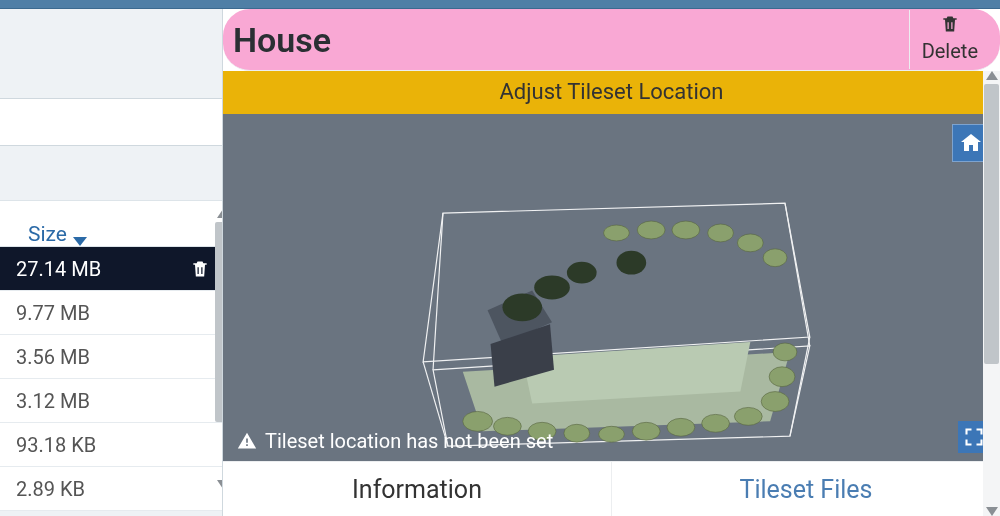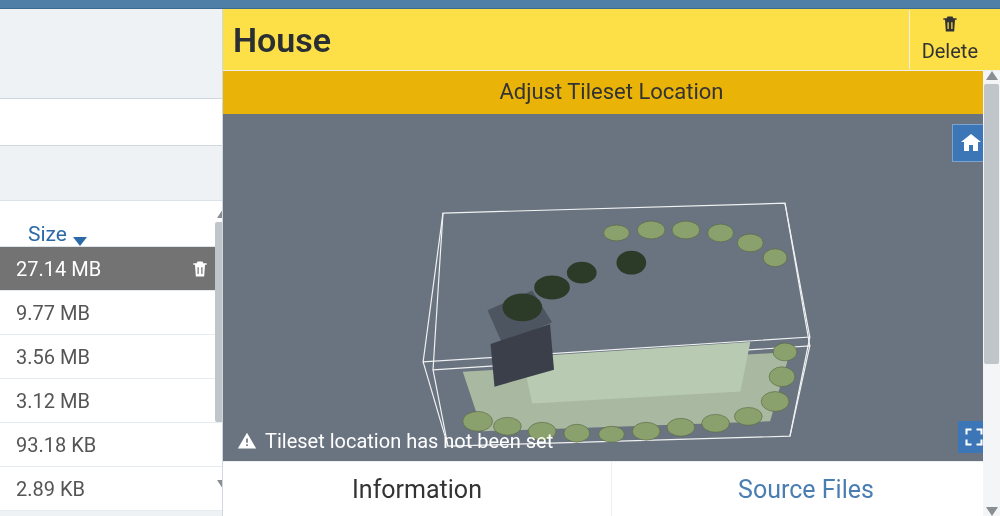--- a/index.html
+++ b/index.html
@@ -86,21 +86,21 @@
       align-items: center;
       justify-content: space-between;
       padding: 0 12px 0 16px;
       font-size: 20px;
       color: #555;
       border-bottom: 1px solid #e6ebef;
       cursor: pointer;
       background: #fff;
     }
     .list-row.selected {
-      background: #737373;
+      background: #0f172a;
       color: #fff;
     }
     .trash-icon {
       width: 20px; height: 22px;
       opacity: 0;
       fill: currentColor;
     }
     .list-row.selected .trash-icon {
       opacity: 1;
       color: #fff;
@@ -137,21 +137,22 @@
       flex-direction: column;
       border-left: 1px solid #cfd8de;
       position: relative;
     }
     .title-bar {
       height: 62px;
       display: flex;
       align-items: center;
       padding: 0 10px;
       border-bottom: 1px solid #eceef0;
-      background: #fde047;
+      background: #f9a8d4;
+      border-radius: 27px;
     }
     .title-text {
       font-size: 34px;
       font-weight: 600;
       color: #2a2f33;
     }
     .delete-btn {
       margin-left: auto;
       text-align: center;
       color: #333;
@@ -392,21 +393,21 @@
         </svg>
         <span>Tileset location has not been set</span>
       </div>
     </div>
 
     <div class="tabs">
       <div class="tab tab-active">
         <span>Information</span>
       </div>
       <div class="tab tab-inactive">
-        <span>Source Files</span>
+        <span>Tileset Files</span>
       </div>
     </div>
 
     <div class="main-scroll">
       <div class="scroll-arrow arrow-up"></div>
       <div class="scroll-thumb"></div>
       <div class="scroll-arrow arrow-down"></div>
     </div>
   </div>
 

